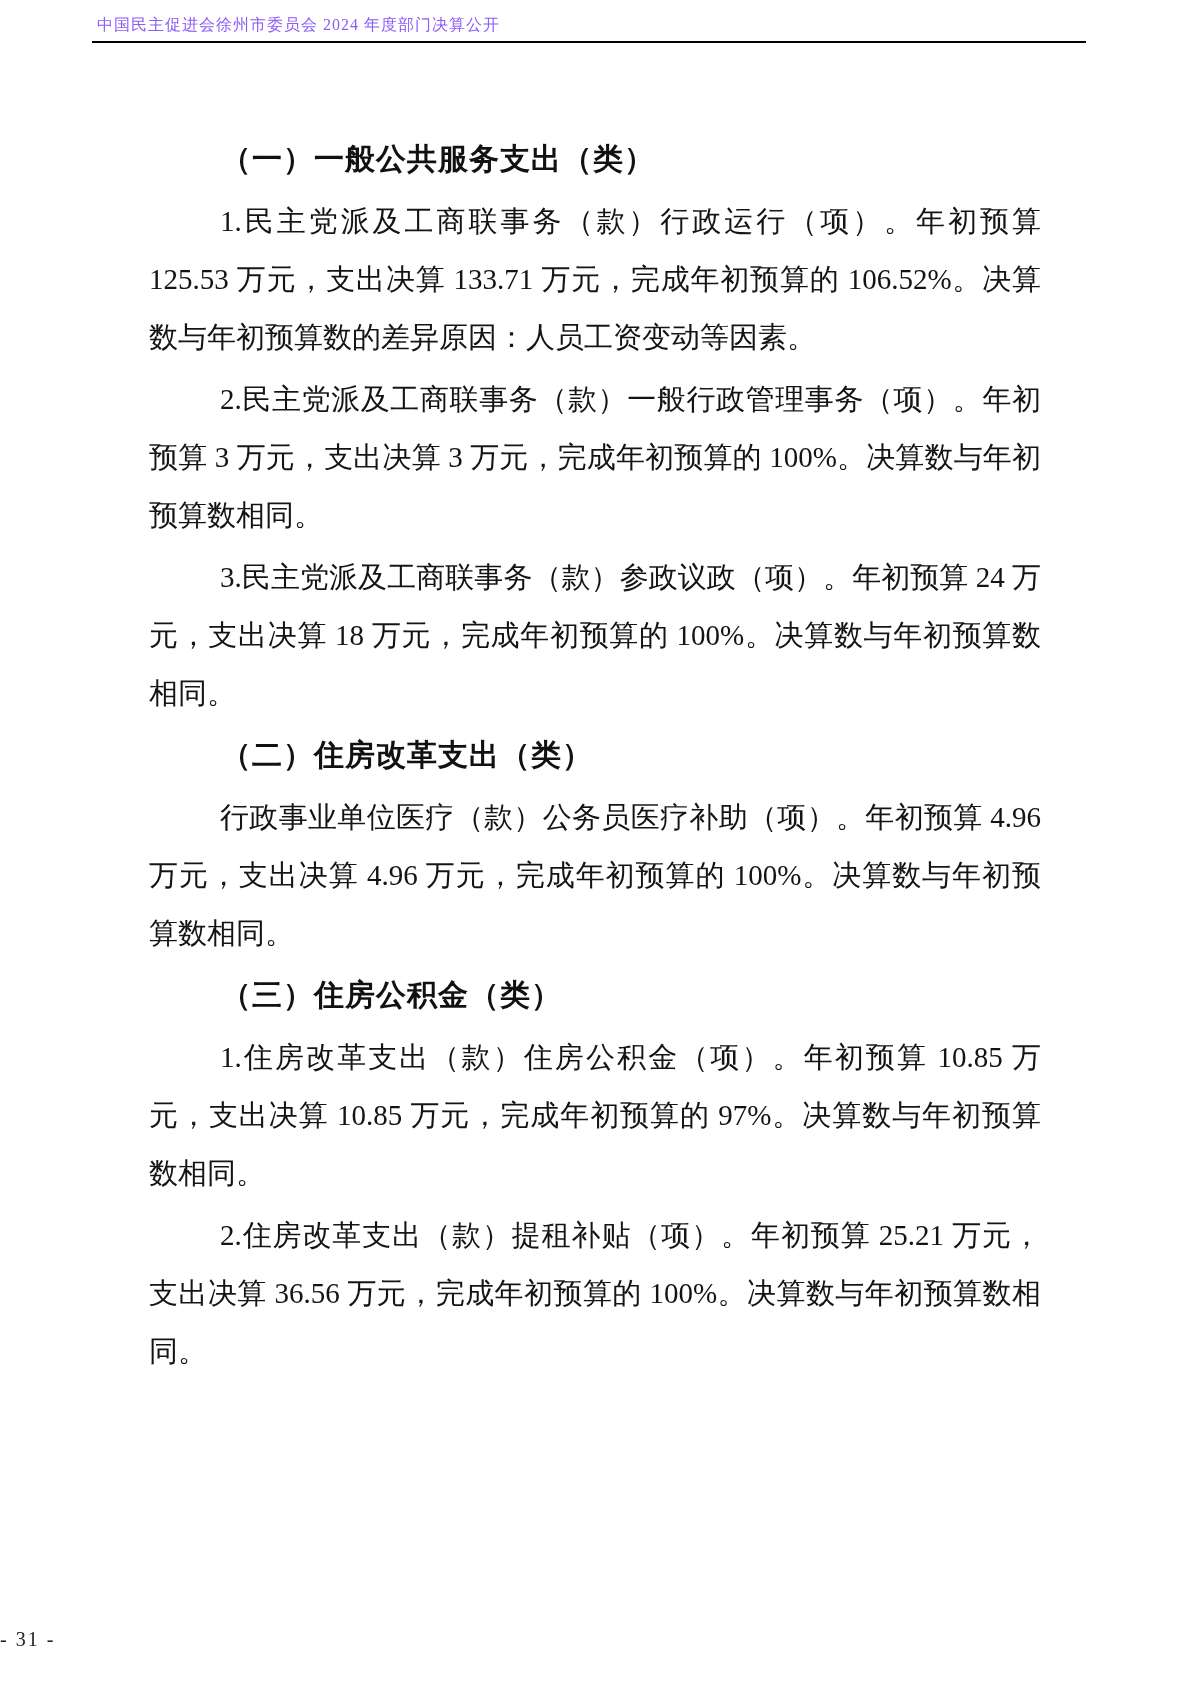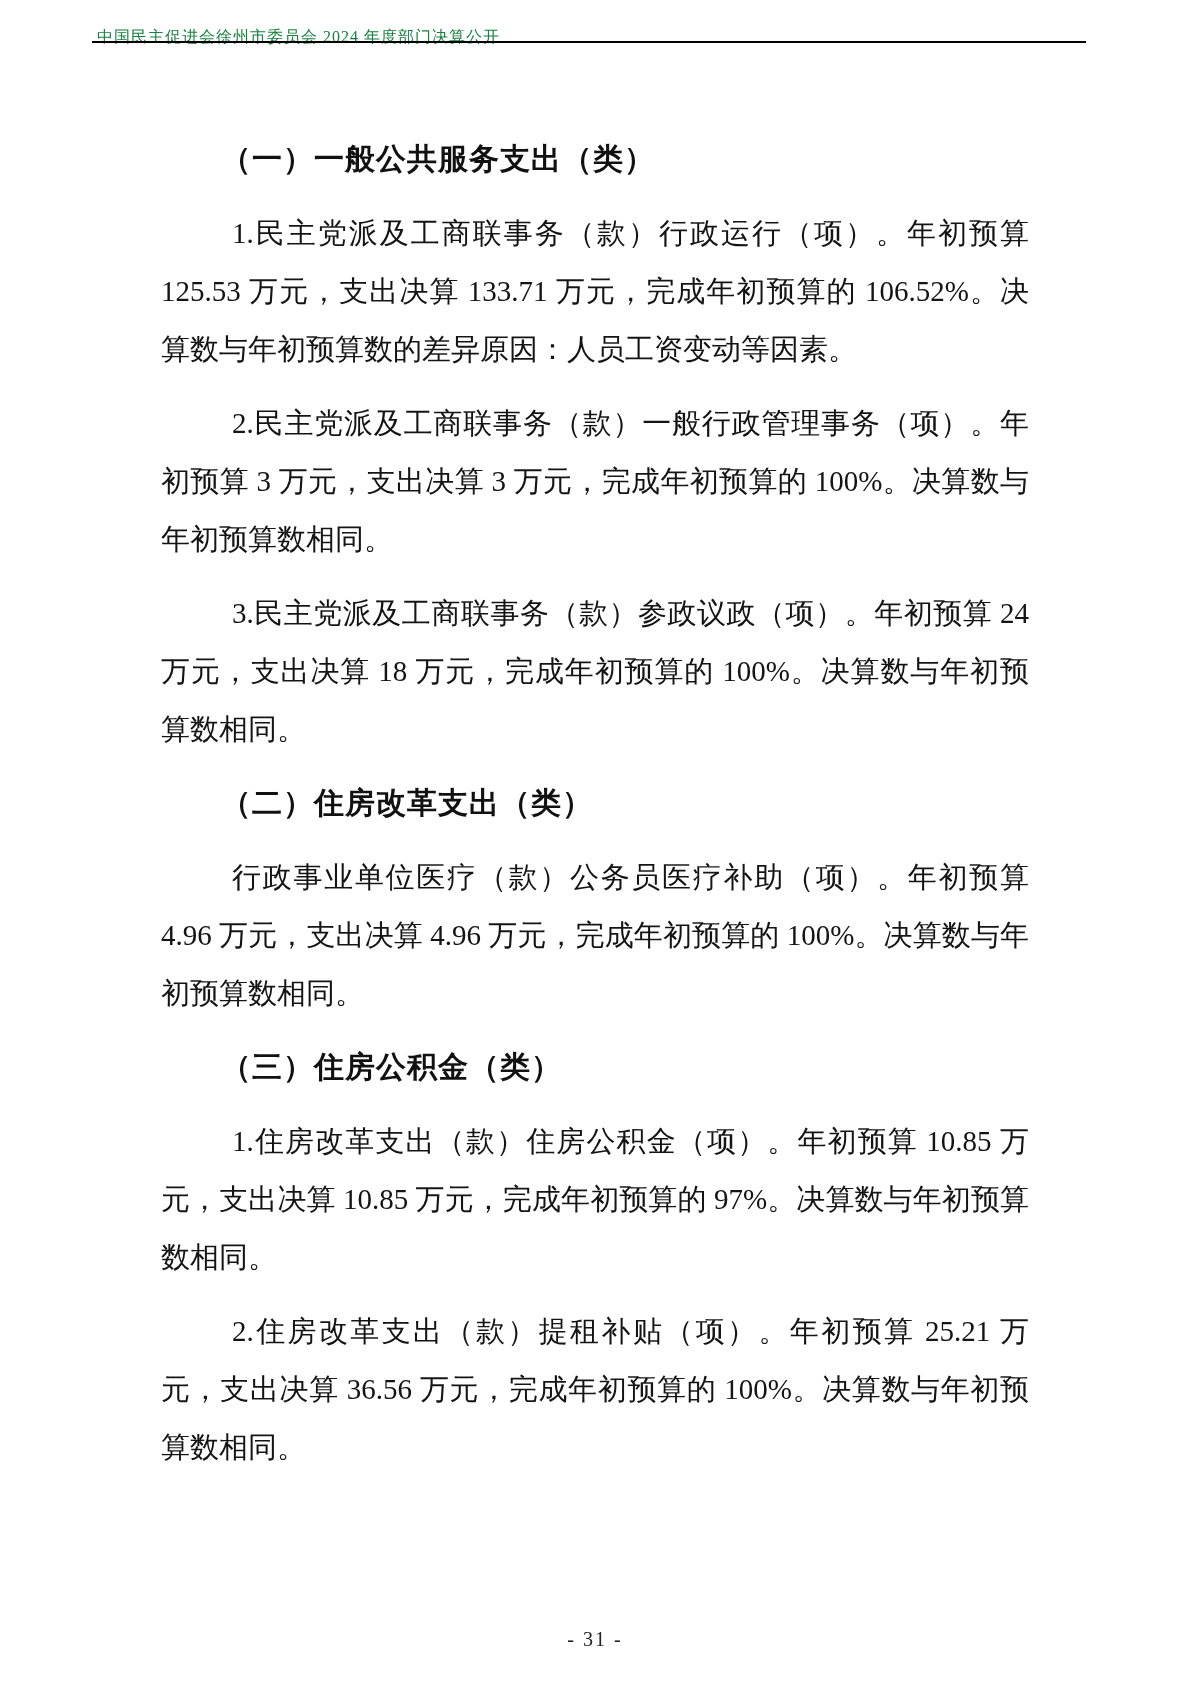--- a/index.html
+++ b/index.html
@@ -12,27 +12,27 @@
     width: 1190px;
     height: 1683px;
     margin: 0 auto;
     background: #ffffff;
     font-family: "Liberation Serif", "DejaVu Serif", serif;
     color: #141414;
     overflow: hidden;
   }
   .page-header {
     position: absolute;
-    top: 24px;
+    top: 12px;
     left: 97px;
     width: 990px;
     font-size: 16px;
     line-height: 26px;
     letter-spacing: 1px;
-    color: #15803d;
+    color: #8b5cf6;
     white-space: nowrap;
   }
   .header-rule {
     position: absolute;
     top: 41px;
     left: 92px;
     width: 994px;
     height: 2px;
     background: #000000;
   }
@@ -49,32 +49,32 @@
     margin: 0;
     padding: 0;
     font-size: 30px;
     font-weight: 700;
     text-indent: 76px;
     letter-spacing: 1px;
     font-family: Liberation Serif, serif;
     color: #111111;
   }
   .doc-body p {
-    margin: 16px;
+    margin: 4px;
     padding: 0;
     text-indent: 71px;
     text-align: justify;
     text-align-last: left;
   }
   .page-footer {
     position: absolute;
     top: 1628px;
     left: 0;
     width: 100%;
-    text-align: center;
+    text-align: left;
     font-size: 20px;
     letter-spacing: 2px;
     color: #222222;
   }
 </style>
 </head>
 <body>
 
 <div class="page">
 

